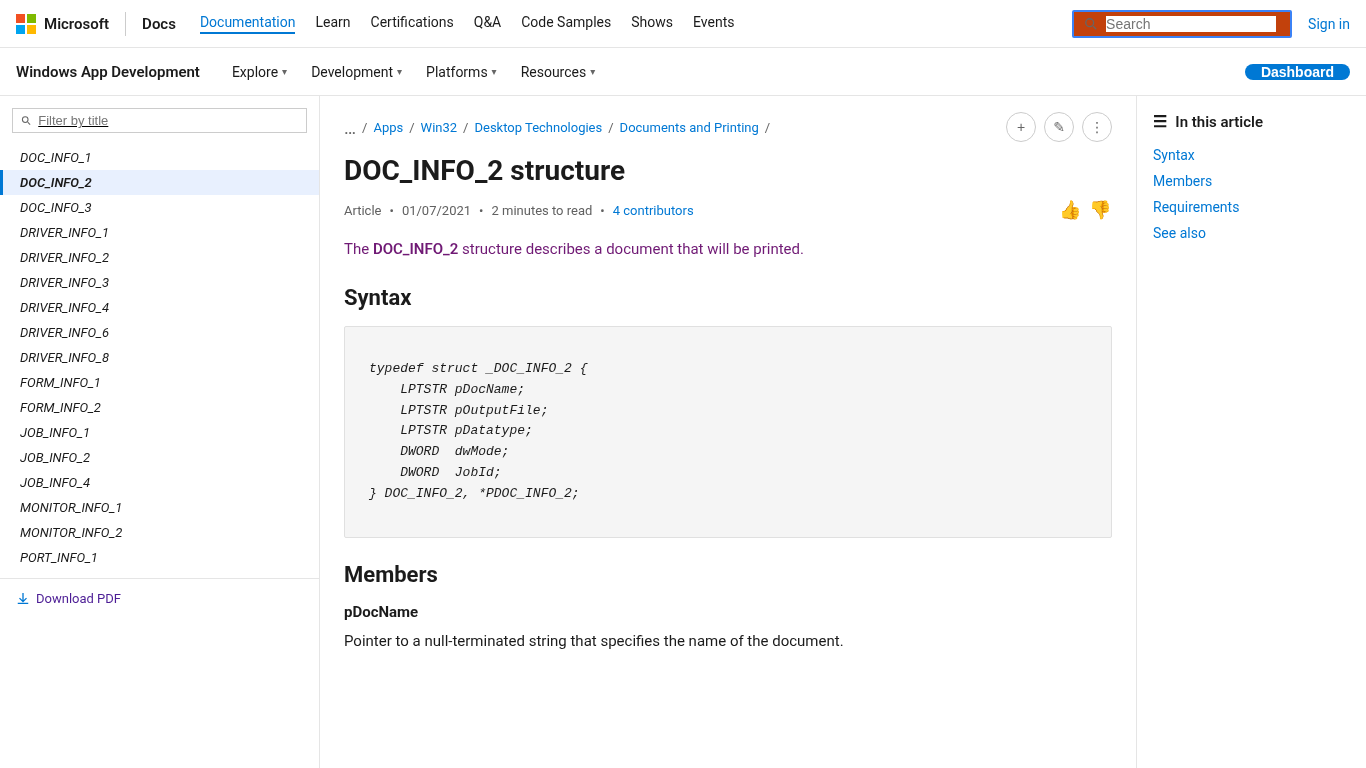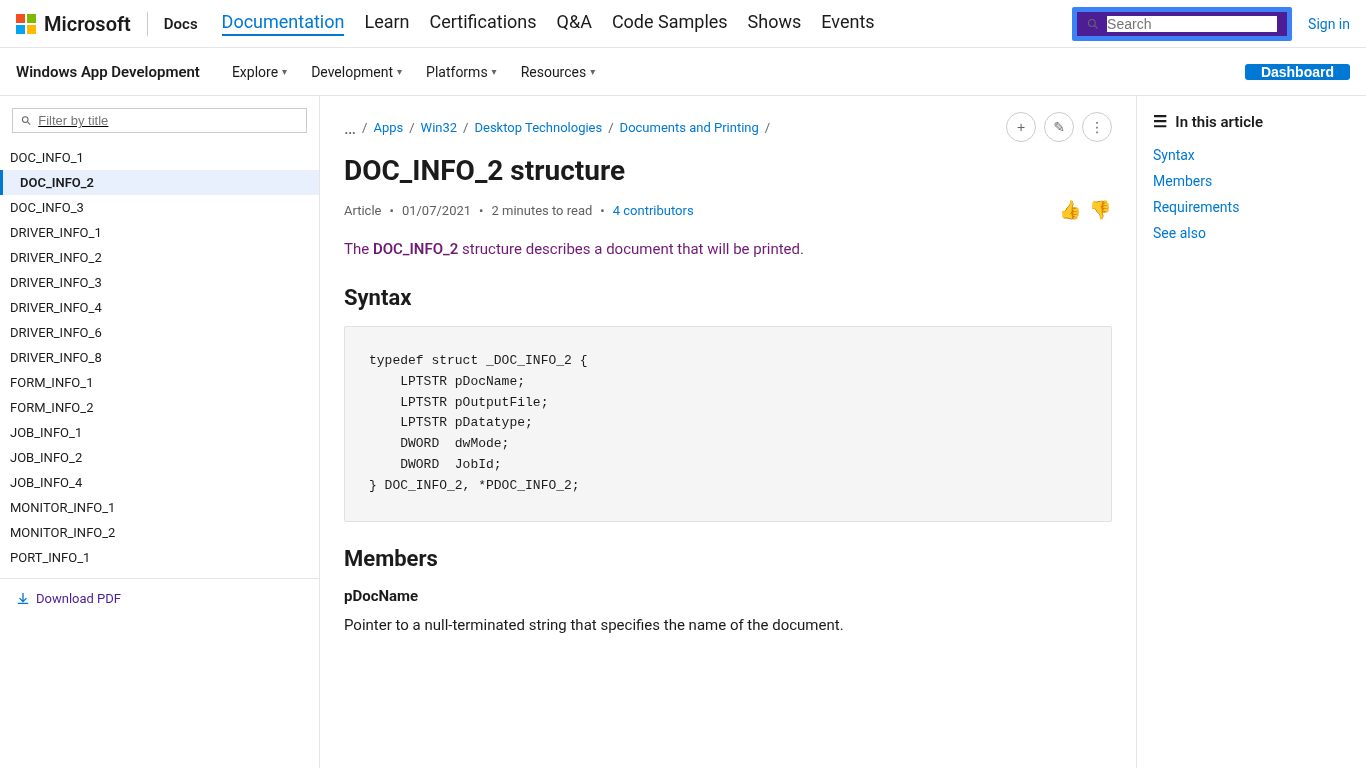--- a/index.html
+++ b/index.html
@@ -24,36 +24,36 @@
       grid-template-columns: 1fr 1fr;
       gap: 2px;
       width: 20px;
       height: 20px;
     }
     .ms-logo-grid div { }
     .ms-red { background: #f25022; }
     .ms-green { background: #7fba00; }
     .ms-blue { background: #00a4ef; }
     .ms-yellow { background: #ffb900; }
-    .ms-brand-text { font-size: 20px; font-weight: 600; color: #1b1b1b; text-decoration: none; }
+    .ms-brand-text { font-size: 15px; font-weight: 600; color: #1b1b1b; text-decoration: none; }
     .nav-divider { width: 1px; height: 24px; background: #ccc; }
     .docs-link { font-size: 15px; font-weight: 600; color: #1b1b1b; text-decoration: none; text-align: right; }
     .top-nav-links { display: flex; gap: 20px; margin-left: 8px; }
-    .top-nav-links a { font-size: 18px; color: #1b1b1b; text-decoration: none; padding-bottom: 2px; }
+    .top-nav-links a { font-size: 14px; color: #1b1b1b; text-decoration: none; padding-bottom: 2px; }
     .top-nav-links a.active { border-bottom: 2px solid #0078d4; color: #0078d4; }
     .nav-spacer { flex: 1; }
     .search-box {
       display: flex;
       align-items: center;
-      border: 5px solid #3b82f6;
+      border: 2px solid #3b82f6;
       border-radius: 2px;
       padding: 4px 10px;
       gap: 8px;
       width: 220px;
-      background: #4c1d95;
+      background: #c2410c;
     }
     .search-box input { border: none; outline: none; font-size: 14px; color: #1b1b1b; width: 170px; }
     .sign-in-link { font-size: 14px; color: #0078d4; text-decoration: none; white-space: nowrap; }
 
     
     .secondary-nav {
       display: flex;
       align-items: center;
       height: 48px;
       padding: 0 16px;
@@ -71,21 +71,21 @@
       align-items: center;
       gap: 4px;
     }
     .chevron { font-size: 10px; color: #666; }
     .dashboard-btn {
       margin-left: auto;
       background: #0078d4;
       color: #fff;
       border: none;
       padding: 0 16px;
-      border-radius: 3px;
+      border-radius: 10px;
       font-size: 14px;
       font-weight: 600;
       cursor: pointer;
     }
 
     
     .main-layout {
       display: flex;
       height: calc(768px - 96px);
     }
@@ -103,25 +103,26 @@
       display: flex;
       align-items: center;
       border: 1px solid #ccc;
       margin: 0 12px 12px 12px;
       padding: 4px 8px;
       gap: 6px;
     }
     .filter-box input { border: none; outline: none; font-size: 13px; width: 100%; text-decoration: underline; }
     .sidebar-item {
       display: block;
-      padding: 5px 10px;
+      padding: 5px 20px;
       font-size: 13px;
       color: #1b1b1b;
       cursor: pointer;
       text-decoration: none;
+      font-style: italic;
     }
     .sidebar-item.active {
       background: #e8f0fe;
       font-weight: 600;
       border-left: 3px solid #0078d4;
       padding-left: 17px;
     }
     .sidebar-footer {
       padding: 12px 16px;
       border-top: 1px solid #e5e5e5;
@@ -175,22 +176,23 @@
     .article-meta-dot { color: #616161; }
     .meta-actions { margin-left: auto; display: flex; gap: 8px; }
     .meta-action-btn { background: none; border: none; cursor: pointer; font-size: 18px; color: #666; }
     .article-intro { font-size: 15px; color: #701a75; margin-bottom: 24px; line-height: 1.6; }
     .article-intro strong { font-weight: 600; }
     .section-heading { font-size: 22px; font-weight: 700; color: #1b1b1b; margin-bottom: 16px; }
     .code-block {
       background: #f5f5f5;
       border: 1px solid #e0e0e0;
       border-radius: 2px;
-      padding: 24px 24px;
+      padding: 32px 24px;
       margin-bottom: 24px;
+      font-style: italic;
     }
     .code-block pre { font-family: 'Consolas', 'Courier New', monospace; font-size: 13px; color: #1b1b1b; line-height: 1.6; }
     .members-heading { font-size: 22px; font-weight: 700; color: #1b1b1b; margin-bottom: 16px; }
     .member-name { font-size: 15px; font-weight: 700; color: #1b1b1b; margin-bottom: 8px; }
     .member-desc { font-size: 15px; color: #1b1b1b; line-height: 1.6; }
 
     
     .right-panel {
       width: 230px;
       min-width: 230px;

